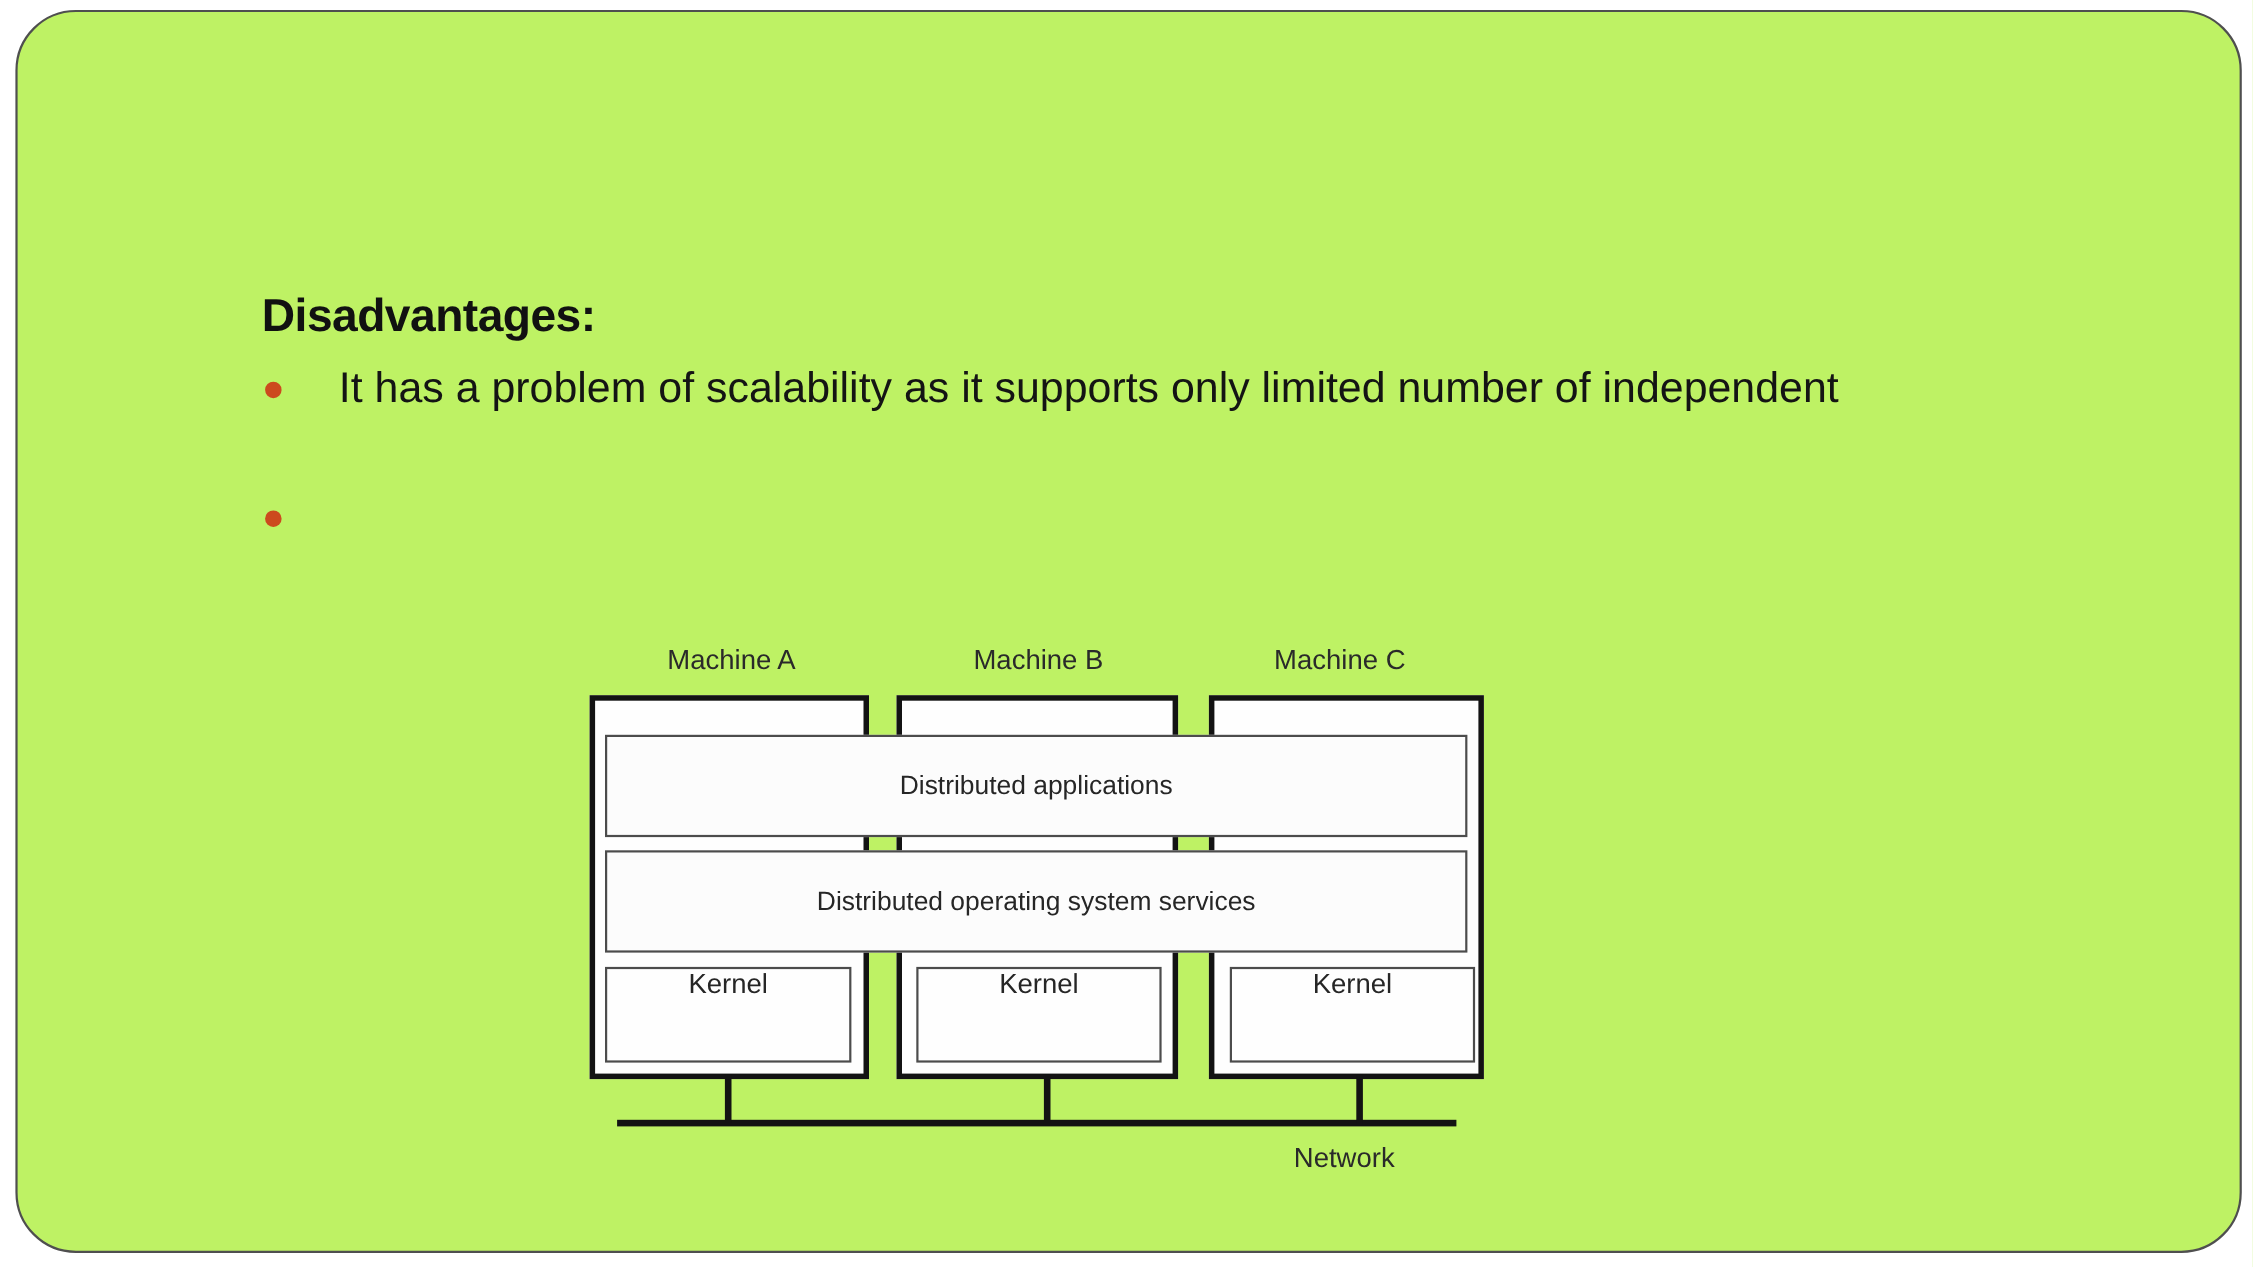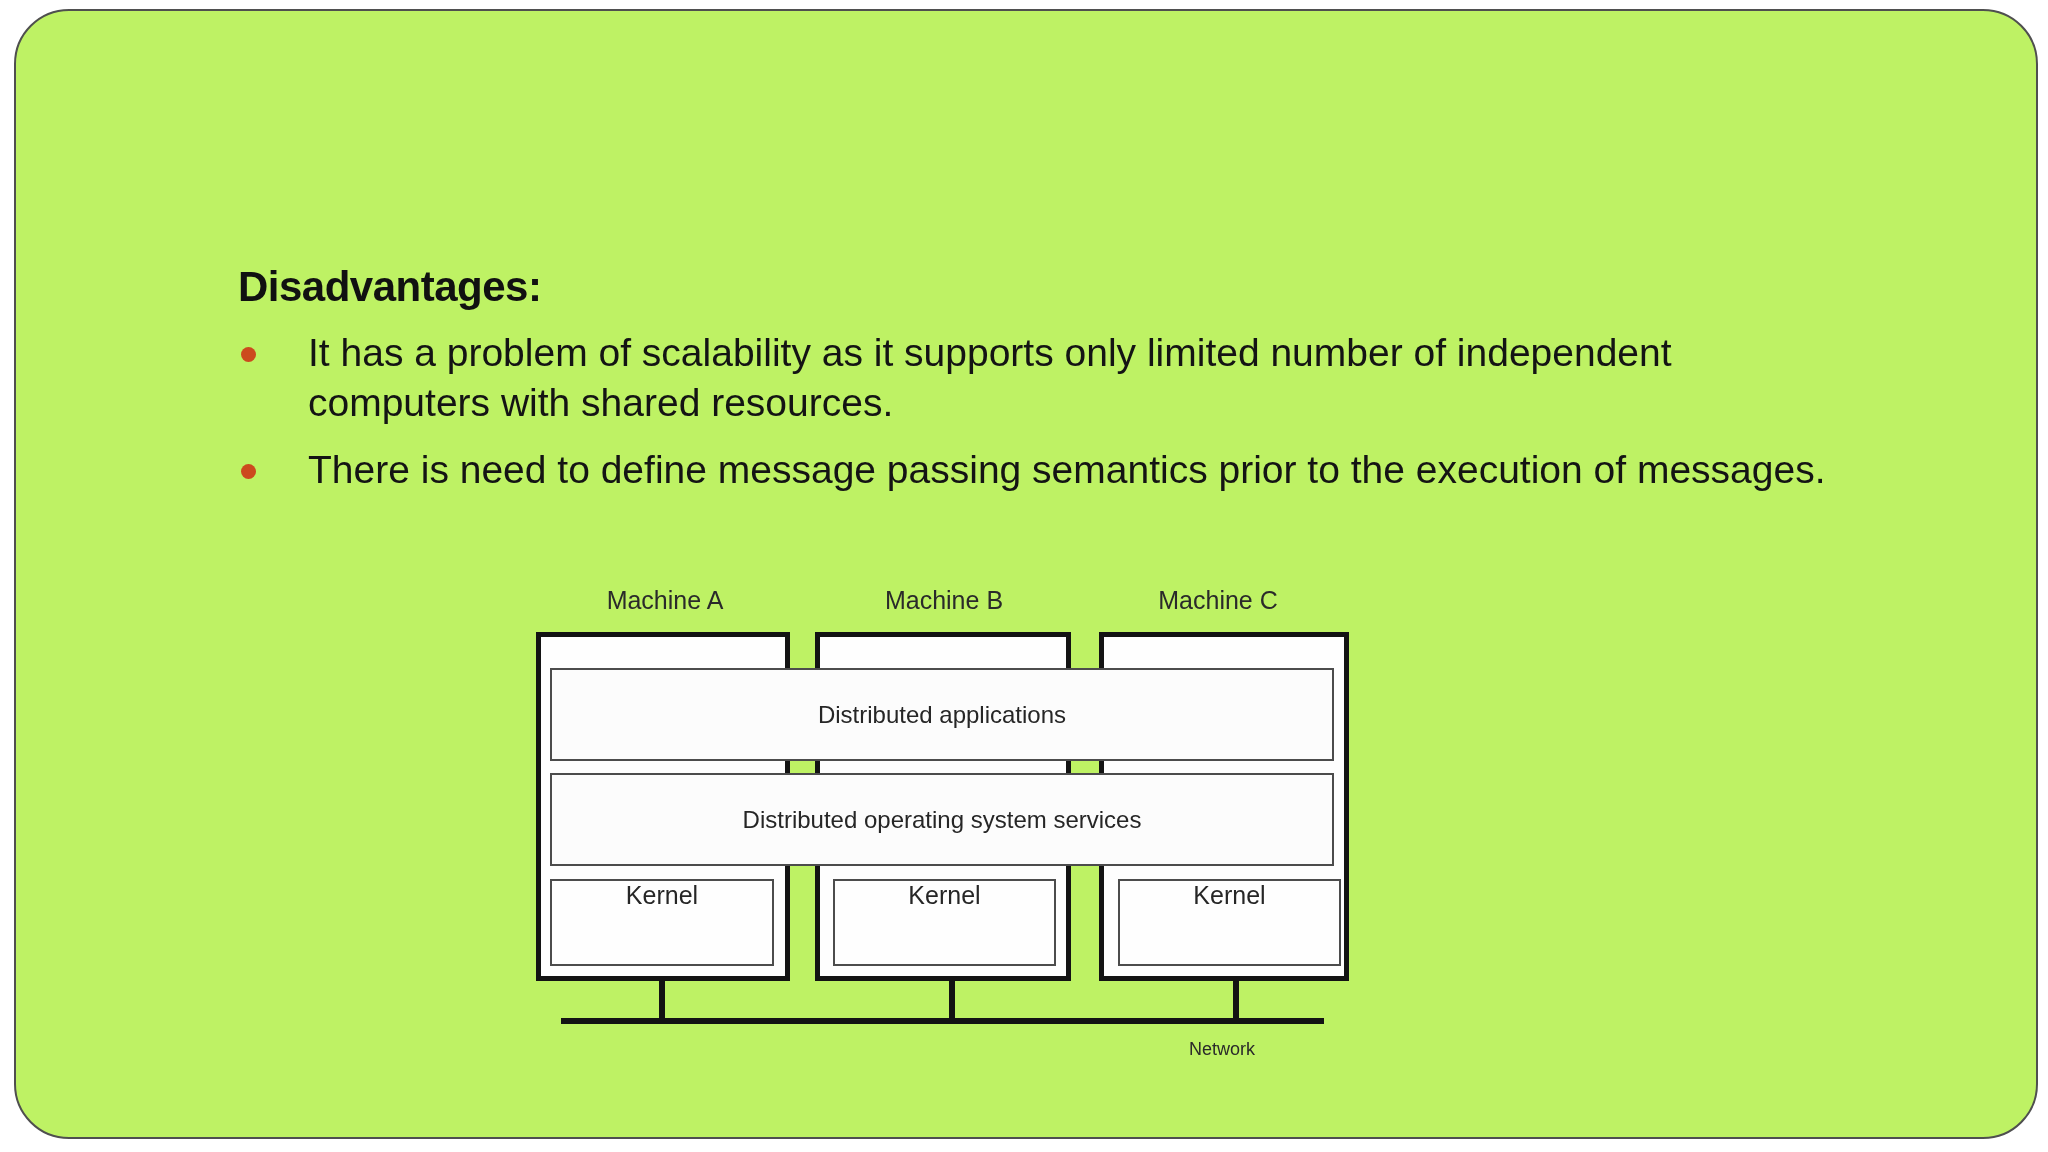--- a/index.html
+++ b/index.html
@@ -56,40 +56,36 @@
   .kb-a{left:34px;width:224px;}
   .kb-b{left:317px;width:223px;}
   .kb-c{left:602px;width:223px;}
   .stub{position:absolute;top:400px;width:6px;height:44px;background:#131313;z-index:1;}
   .stub-a{left:143px;} .stub-b{left:433px;} .stub-c{left:717px;}
   .network-line{
     position:absolute;left:45px;top:441px;width:763px;height:6px;background:#131313;
   }
   .network-label{
     position:absolute;left:606px;top:462px;width:200px;text-align:center;
-    font-size:18px;color:#2a2a2a;
+    font-size:25px;color:#2a2a2a;
   }
 </style>
 </head>
 <body>
 
 <div class="slide">
 
   <div class="title">Disadvantages:</div>
 
   <span class="bullet-dot dot1" style="background: rgb(204, 74, 30);"></span>
   <div class="bullet-item bullet1">
     <div class="line">It has a problem of scalability as it supports only limited number of independent</div>
-    <div class="line">computers with shared resources.</div>
   </div>
 
   <span class="bullet-dot dot2" style="background: rgb(204, 74, 30);"></span>
-  <div class="bullet-item bullet2">
-    <div class="line">There is need to define message passing semantics prior to the execution of messages.</div>
-  </div>
 
   <div class="diagram">
 
     <div class="machine-label ml-a">Machine A</div>
     <div class="machine-label ml-b">Machine B</div>
     <div class="machine-label ml-c">Machine C</div>
 
     <div class="machine-box mb-a"></div>
     <div class="machine-box mb-b"></div>
     <div class="machine-box mb-c"></div>

